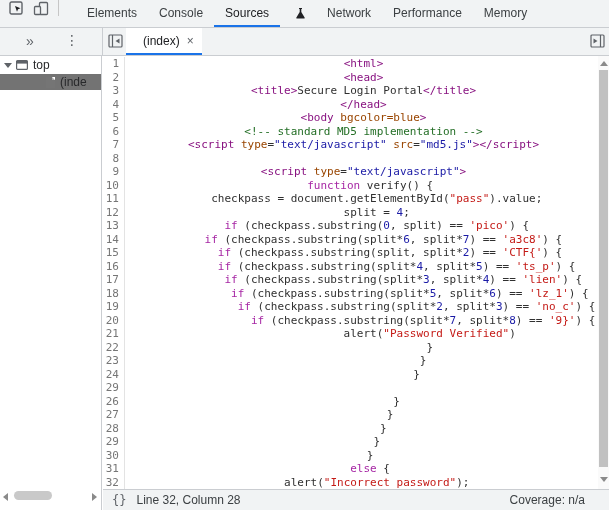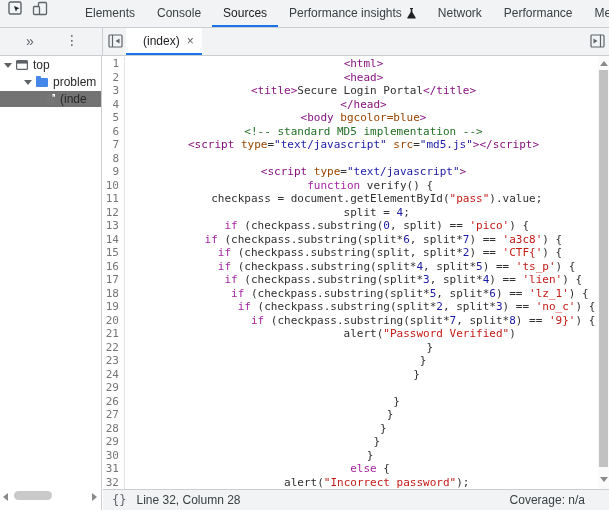--- a/index.html
+++ b/index.html
@@ -116,21 +116,20 @@
         <rect x="6.5" y="1.5" width="8" height="12" rx="1" fill="none" stroke="#5f6368" stroke-width="1.3"></rect>
         <rect x="1.5" y="5.5" width="6" height="8" rx="1" fill="#f1f3f4" stroke="#5f6368" stroke-width="1.3"></rect>
       </svg>
     </span>
     <span class="vdiv"></span>
     <div class="main-tabs">
       <span class="mtab">Elements</span>
       <span class="mtab">Console</span>
       <span class="mtab active">Sources</span>
       <span class="mtab">
-        <span>Performance insights</span>
         <span class="flask">
           <svg width="9" height="12" viewBox="0 0 9 12">
             <path d="M3 1 h3 v1 h-0.7 v3 L8.6 10.4 a0.8 0.8 0 0 1 -0.7 1.1 h-6.8 a0.8 0.8 0 0 1 -0.7 -1.1 L3.7 5 v-3 H3 Z" fill="#202124"></path>
           </svg>
         </span>
       </span>
       <span class="mtab">Network</span>
       <span class="mtab">Performance</span>
       <span class="mtab">Memory</span>
     </div>
@@ -163,27 +162,20 @@
   <div class="navigator">
     <div class="trow" style="padding-left:4px">
       <span class="tri"></span>
       <span class="ticon">
         <svg width="12" height="10" viewBox="0 0 12 10">
           <rect x="0.6" y="0.6" width="10.8" height="8.8" rx="1" fill="none" stroke="#5f6368" stroke-width="1.2"></rect>
           <rect x="0.6" y="0.6" width="10.8" height="3" fill="#5f6368"></rect>
         </svg>
       </span>
       <span class="tlabel">top</span>
-    </div>
-    <div class="trow" style="padding-left:24px">
-      <span class="tri"></span>
-      <span class="ticon">
-          <span class="folder"></span>
-        </span>
-      <span class="tlabel">problem</span>
     </div>
     <div class="trow selected" style="padding-left:46px">
       <span class="ticon">
           <span class="file"></span>
         </span>
       <span class="tlabel">(inde</span>
     </div>
     <div class="nav-hscroll">
       <span class="harrow left"></span>
       <span class="hthumb"></span>

